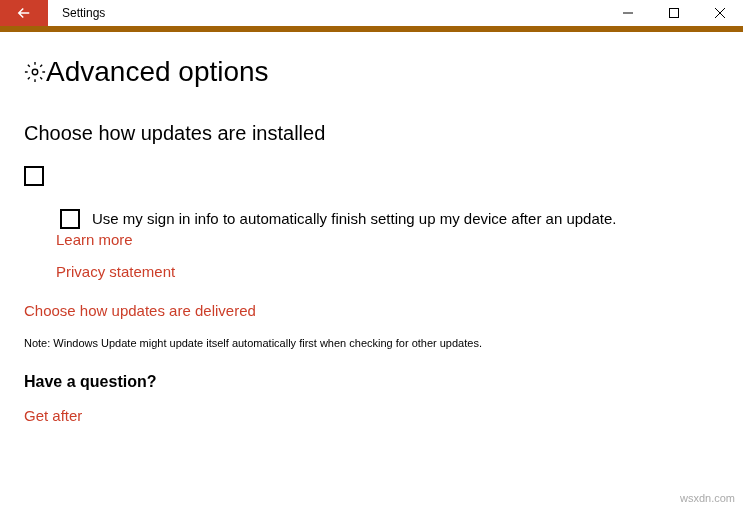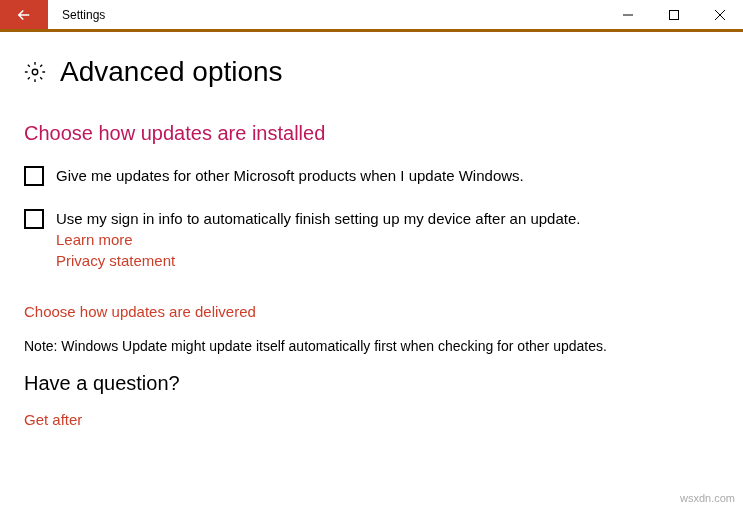--- a/index.html
+++ b/index.html
@@ -1,44 +1,44 @@
 <!DOCTYPE html>
 <html><head>
   <meta charset="utf-8">
   <style>
     * { margin: 0; padding: 0; box-sizing: border-box; font-family: 'Segoe UI', Tahoma, sans-serif; }
     body { width: 743px; height: 524px; background: #fff; overflow: hidden; position: relative; }
     
-    .titlebar { height: 32px; display: flex; align-items: stretch; border-bottom: 3px solid #a16207; }
+    .titlebar { height: 32px; display: flex; align-items: stretch; border-bottom: 6px solid #a16207; }
     .back-btn { width: 48px; background: #cc3e29; display: flex; align-items: center; justify-content: center; color: #fff; }
     .back-btn svg { width: 18px; height: 18px; }
     .title-text { padding-left: 14px; font-size: 12px; color: #000; display: flex; align-items: center; flex: 1; }
     .win-controls { display: flex; }
     .win-btn { width: 46px; display: flex; align-items: center; justify-content: center; color: #000; }
     .win-btn svg { width: 10px; height: 10px; }
     
     .content { padding: 24px; }
-    .page-header { display: flex; align-items: center; gap: 14px; margin-bottom: 34px; }
+    .page-header { display: flex; align-items: center; gap: 0; margin-bottom: 34px; }
     .page-header svg { width: 22px; height: 22px; }
     .page-title { font-size: 28px; font-weight: 300; color: #000; }
     
-    .section-title { font-size: 20px; font-weight: 400; color: #be185d; margin-bottom: 20px; }
+    .section-title { font-size: 20px; font-weight: 400; color: #000000; margin-bottom: 20px; }
     
     .checkbox-row { display: flex; align-items: flex-start; gap: 12px; margin-bottom: 20px; }
     .checkbox { width: 20px; height: 20px; border: 2px solid #000; flex-shrink: 0; margin-top: 1px; }
     .checkbox-label { font-size: 15px; color: #000; line-height: 1.4; }
     
     .link { color: #cc3e29; font-size: 15px; display: inline-block; }
-    .link-block { margin-left: 32px; margin-top: 2px; margin-bottom: 4px; }
-    .link-privacy-stmt { margin-left: 32px; margin-bottom: 34px; }
+    .link-block { margin-left: 32px; margin-top: 2px; margin-bottom: 15px; }
+    .link-privacy-stmt { margin-left: 32px; margin-bottom: 22px; }
     .link-standalone { margin-bottom: 18px; display: block; }
     
-    .note-text { font-size: 14px; color: #000; margin-bottom: 18px; }
+    .note-text { font-size: 11px; color: #000; margin-bottom: 24px; }
     
-    .section-title-2 { font-size: 20px; font-weight: 400; color: #000; margin-bottom: 16px; }
+    .section-title-2 { font-size: 16px; font-weight: 700; color: #000; margin-bottom: 16px; }
     
     .watermark { position: absolute; bottom: 20px; right: 8px; font-size: 11px; color: #aaa; }
   </style>
 </head>
 <body>
 
 <div class="titlebar">
   <div class="back-btn">
     <svg viewBox="0 0 24 24" fill="none" stroke="currentColor" stroke-width="2">
       <path d="M19 12H5M11 18l-6-6 6-6"></path>
@@ -71,26 +71,25 @@
       <circle cx="12" cy="12" r="3"></circle>
       <path d="M12 1v3m0 16v3M4.2 4.2l2.1 2.1m11.4 11.4l2.1 2.1M1 12h3m16 0h3M4.2 19.8l2.1-2.1m11.4-11.4l2.1-2.1"></path>
     </svg>
     <h1 class="page-title">Advanced options</h1>
   </div>
 
   <h2 class="section-title">Choose how updates are installed</h2>
 
   <div class="checkbox-row">
     <div class="checkbox"></div>
-    <div class="checkbox-label">Give me updates for other Microsoft products when I update Windows.</div>
   </div>
 
   <div style="margin-bottom:22px;"></div>
 
-  <div class="checkbox-row" style="margin-bottom:0;">
+  <div class="checkbox-row" style="margin-bottom:0;margin-left:36px;">
     <div class="checkbox"></div>
     <div class="checkbox-label">Use my sign in info to automatically finish setting up my device after an update.</div>
   </div>
   <a class="link link-block">Learn more</a>
 
   <a class="link link-privacy-stmt" style="display:block;">Privacy statement</a>
 
   <a class="link link-standalone">Choose how updates are delivered</a>
 
   <div class="note-text">Note: Windows Update might update itself automatically first when checking for other updates.</div>

